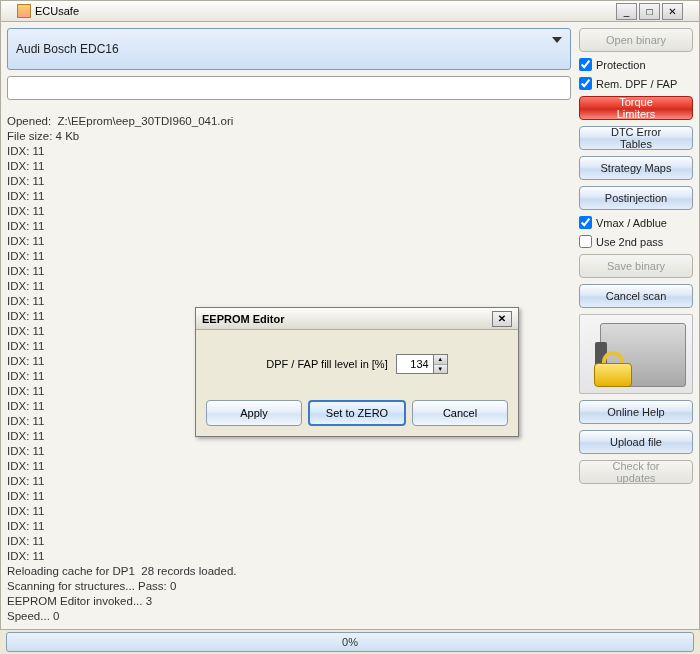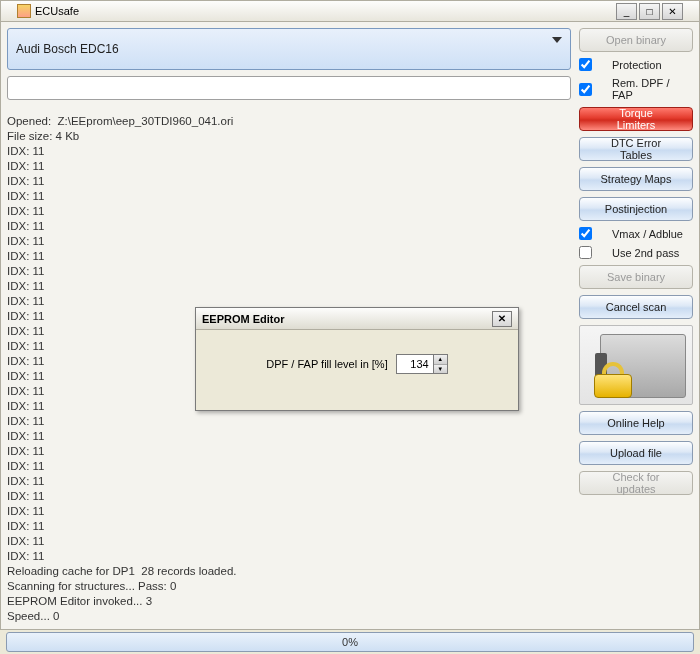--- a/index.html
+++ b/index.html
@@ -109,21 +109,21 @@
     color: #9a9a9a;
     background: linear-gradient(#f5f5f3,#e4e3dd);
     border-color: #b5b3a9;
     cursor: default;
   }
   .btn.red {
     background: linear-gradient(#ff7a6e,#e43c2e 45%,#d22b1e 55%,#ff8a7e);
     color: #fff;
     border-color: #a02018;
   }
-  .chk { display: flex; align-items: center; gap: 20px; font-size: 11px; color: #222; }
+  .chk { display: flex; align-items: center; gap: 4px; font-size: 11px; color: #222; }
   .chk input { width: 13px; height: 13px; }
   .ecu-img {
     height: 80px;
     border: 1px solid #bcbcbc;
     background: linear-gradient(#f5f5f5,#e4e4e4);
     position: relative;
     border-radius: 2px;
     overflow: hidden;
   }
   .ecu-board {
@@ -314,14 +314,19 @@
     <div class="field-row">
       <span>DPF / FAP fill level in [%]</span>
       <div class="spinbox">
         <input type="text" value="134" style="">
         <div class="spin-btns">
           <div>▲</div>
           <div>▼</div>
         </div>
       </div>
     </div>
+    <div class="modal-buttons">
+      <div class="mbtn">Apply</div>
+      <div class="mbtn highlight">Set to ZERO</div>
+      <div class="mbtn">Cancel</div>
+    </div>
   </div>
 </div>
 
 </body></html>

